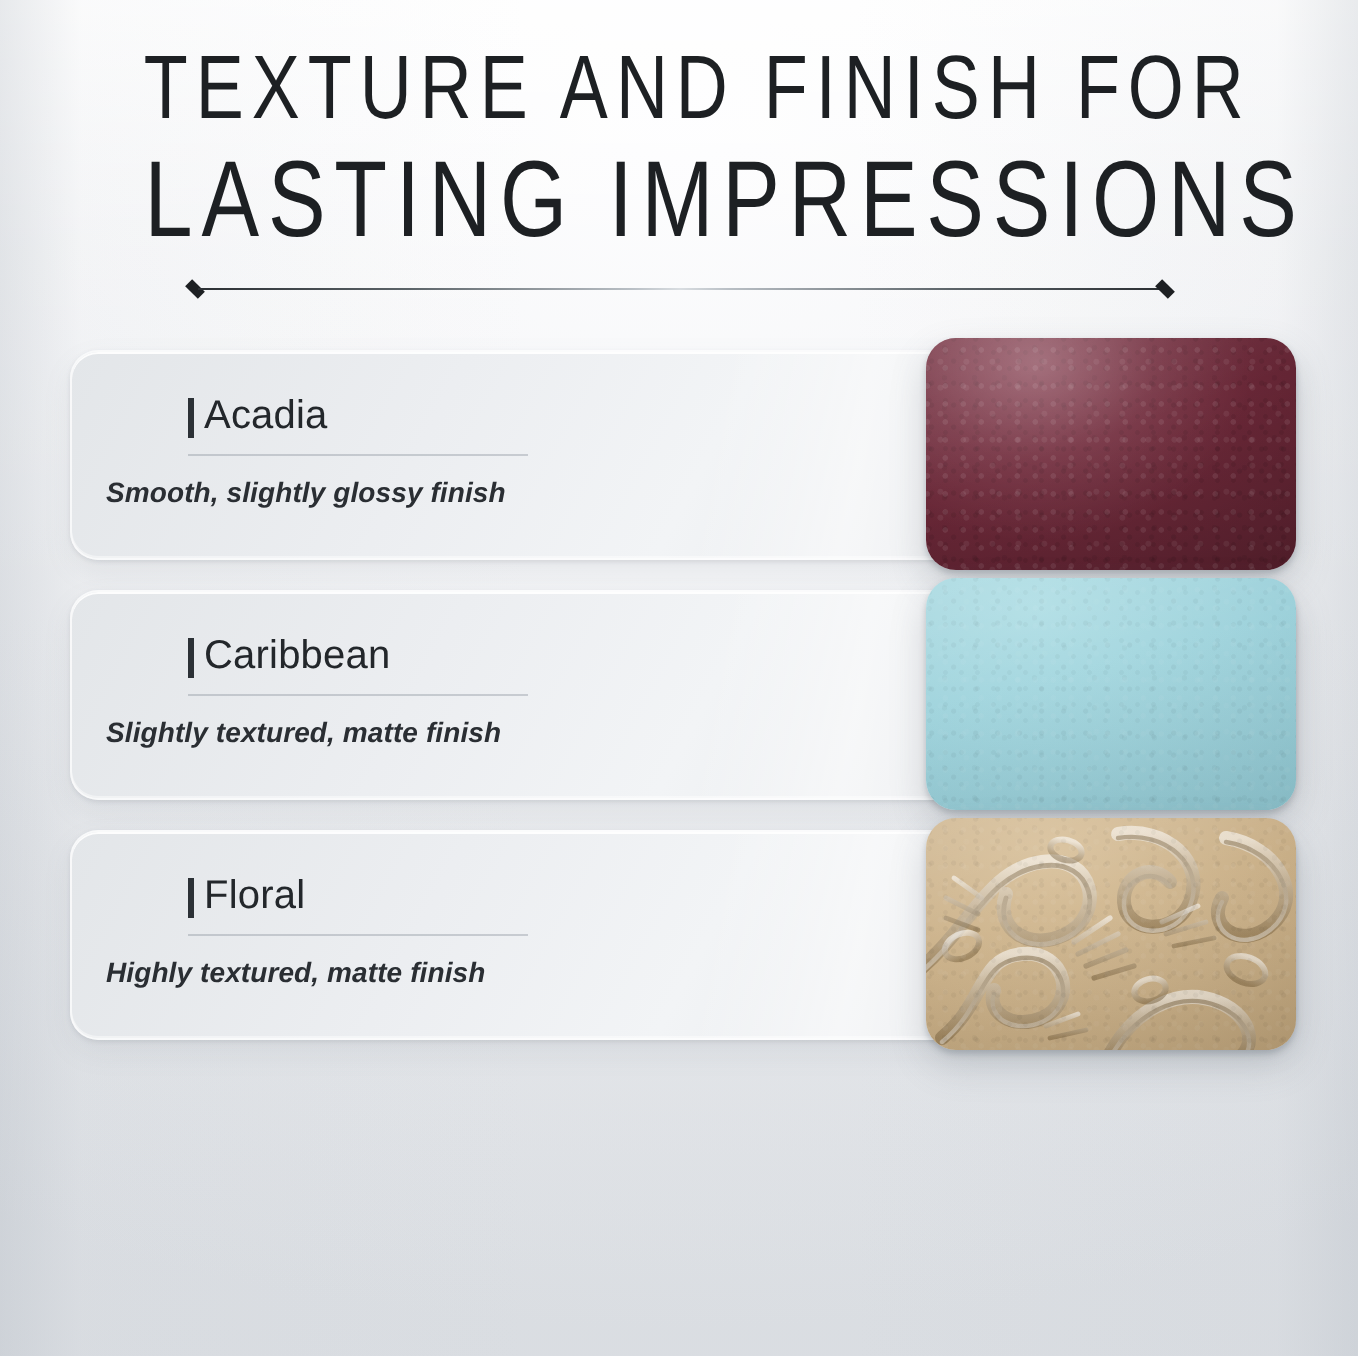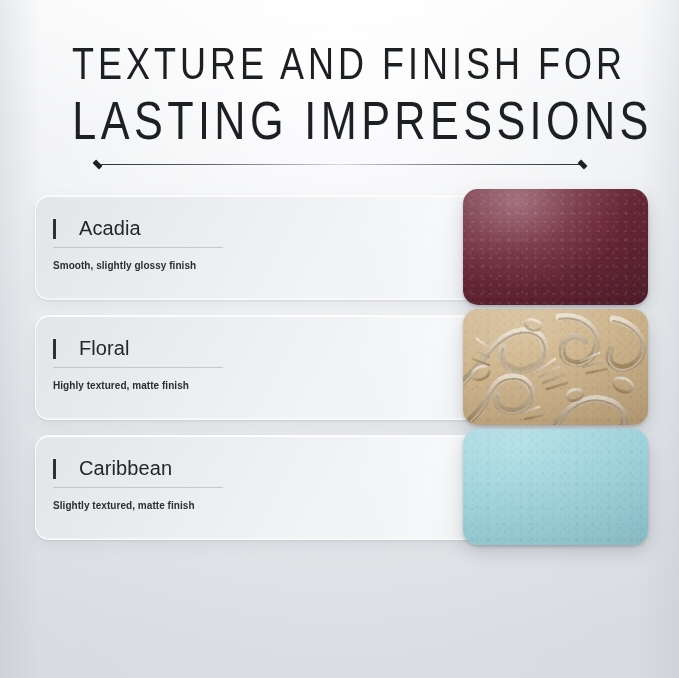--- a/index.html
+++ b/index.html
@@ -49,21 +49,21 @@
         rgba(255,255,255,0) 62%,
         rgba(175,182,191,0.05) 94%,
         rgba(175,182,191,0.26) 100%);
     pointer-events: none;
   }
 
   
   .heading {
     position: relative;
     z-index: 3;
-    padding-top: 38px;
+    padding-top: 18px;
     text-align: left;
   }
   .heading-line {
     display: block;
     color: #1d2023;
     font-family: "Liberation Sans", sans-serif;
     font-weight: 300;
     text-transform: uppercase;
     white-space: nowrap;
     transform: scaleX(0.80);
@@ -169,47 +169,49 @@
   .info {
     position: absolute;
     left: 53px;
     top: 30px;
     width: 300px;
     z-index: 2;
   }
   .name-wrap {
     display: flex;
     align-items: center;
-    gap: 23px;
+    gap: 5px;
     padding-bottom: 7px;
     border-bottom: 1px solid rgba(140,148,158,0.40);
     width: 170px;
+    margin-left: 41px;
   }
   .accent-bar {
     width: 3px;
     height: 20px;
     background: #2c3136;
     flex: 0 0 auto;
   }
   .name {
     font-size: 20px;
     line-height: 23px;
     font-weight: 400;
     color: #23272b;
     letter-spacing: 0.1px;
     white-space: nowrap;
   }
   .desc {
     margin-top: 9px;
-    font-size: 10px;
+    font-size: 14px;
     line-height: 18px;
     font-weight: 600;
     color: #2a2e33;
     letter-spacing: 0.05px;
     white-space: nowrap;
+    font-style: italic;
   }
 
   
   .swatch {
     position: absolute;
     left: 463px;
     top: 2px;
     width: 185px;
     height: 116px;
     border-radius: 15px;
@@ -300,20 +302,37 @@
           <span class="accent-bar"></span>
           <span class="name">Acadia</span>
         </div>
         <div class="desc">Smooth, slightly glossy finish</div>
       </div>
       <div class="swatch">
         <div class="base" style="background:
              radial-gradient(115% 130% at 28% 14%, #7d3345 0%, #6B2838 42%, #551f2c 100%);"></div>
         <div class="grain"></div>
         <div class="gloss"></div>
+      </div>
+    </div>
+
+    <div class="row">
+      <div class="bar"></div>
+      <div class="info">
+        <div class="name-wrap">
+          <span class="accent-bar"></span>
+          <span class="name">Caribbean</span>
+        </div>
+        <div class="desc">Slightly textured, matte finish</div>
+      </div>
+      <div class="swatch">
+        <div class="base" style="background:
+             radial-gradient(120% 130% at 30% 12%, #aeddE4 0%, #9FD3DC 45%, #8cc4cf 100%);"></div>
+        <div class="grain" style="opacity:0.28;"></div>
+        <div class="matte"></div>
       </div>
     </div>
 
     <div class="row">
       <div class="bar"></div>
       <div class="info">
         <div class="name-wrap">
           <span class="accent-bar"></span>
           <span class="name">Floral</span>
         </div>
@@ -355,32 +374,15 @@
             <ellipse cx="160" cy="76" rx="10" ry="6.5" stroke="url(#emb)" stroke-width="3" transform="rotate(20 160 76)"></ellipse>
             <ellipse cx="112" cy="86" rx="8" ry="5.5" stroke="url(#emb)" stroke-width="3" transform="rotate(-15 112 86)"></ellipse>
             <ellipse cx="70" cy="16" rx="8" ry="5" stroke="url(#emb)" stroke-width="3" transform="rotate(15 70 16)"></ellipse>
           </g>
         </svg>
         <div class="grain" style="opacity:0.30;"></div>
         <div class="matte"></div>
       </div>
     </div>
 
-    <div class="row">
-      <div class="bar"></div>
-      <div class="info">
-        <div class="name-wrap">
-          <span class="accent-bar"></span>
-          <span class="name">Caribbean</span>
-        </div>
-        <div class="desc">Slightly textured, matte finish</div>
-      </div>
-      <div class="swatch">
-        <div class="base" style="background:
-             radial-gradient(120% 130% at 30% 12%, #aeddE4 0%, #9FD3DC 45%, #8cc4cf 100%);"></div>
-        <div class="grain" style="opacity:0.28;"></div>
-        <div class="matte"></div>
-      </div>
-    </div>
-
 
   </div>
 </div>
 
 </body></html>

